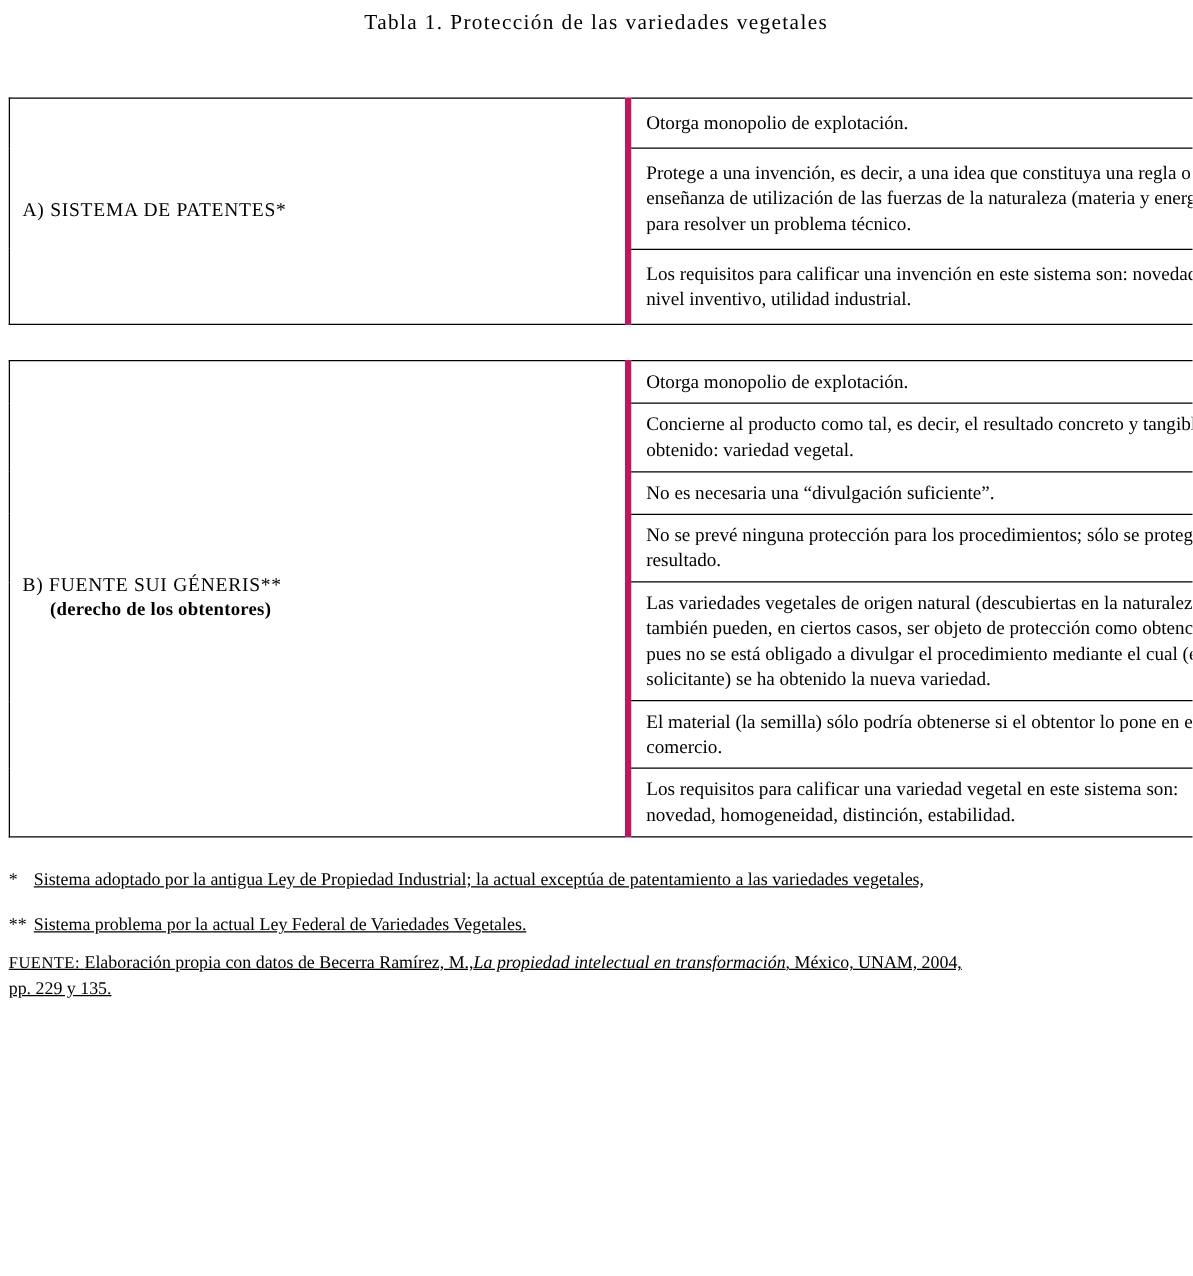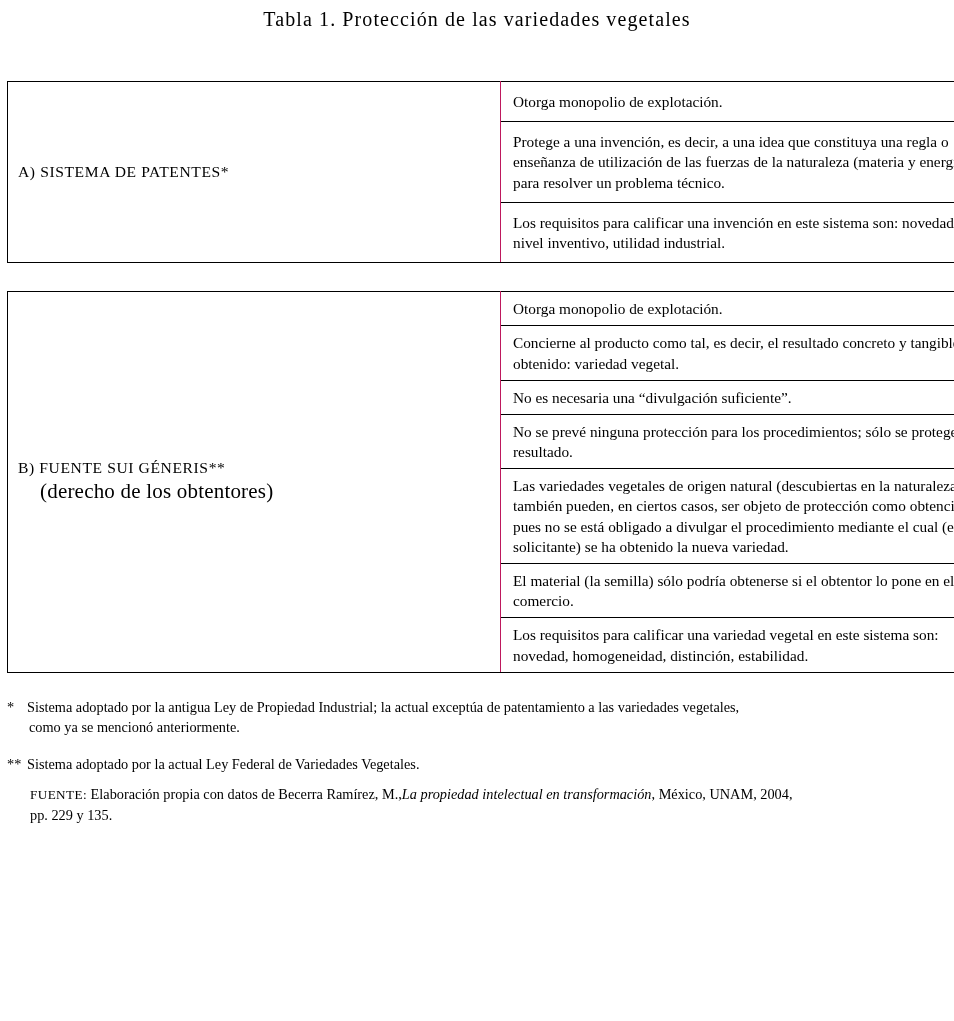--- a/index.html
+++ b/index.html
@@ -17,21 +17,21 @@
   }
   .page {
     width: 954px;
     height: 1021px;
     box-sizing: border-box;
     padding: 0;
     position: relative;
   }
   .table-title {
     text-align: center;
-    font-size: 20px;
+    font-size: 17px;
     letter-spacing: 1.1px;
     margin-top: 8px;
     margin-bottom: 1px;
     font-weight: normal;
     font-family: "Liberation Serif", serif;
   }
 
   .tbl {
     border-collapse: collapse;
     table-layout: fixed;
@@ -42,71 +42,72 @@
   .tbl td {
     border: 1px solid #000;
     vertical-align: top;
     padding: 10px 12px 9px 12px;
     font-size: 15.3px;
     line-height: 1.32;
     font-family: "Liberation Serif", serif;
   }
   .tbl td.label-cell {
     vertical-align: middle;
-    border-right: 1px solid #be185d;
+    border-right: 5px solid #be185d;
     padding-left: 10px;
     font-size: 15.6px;
     letter-spacing: 0.6px;
   }
   .label-main {
     display: block;
     white-space: nowrap;
   }
   .label-sub {
     display: block;
     padding-left: 22px;
     letter-spacing: 0.2px;
-    font-size: 21px;
+    font-size: 15px;
+    font-weight: bold;
   }
   .col-left { width: 470px; }
   .col-right { width: 468px; }
 
   .table-a { margin-top: 50px; }
   .table-b { margin-top: 28px; }
 
   .tbl.table-b td.desc { padding: 7px 12px 6px 12px; }
   .tbl.table-b td.label-cell { padding-top: 0; padding-bottom: 0; }
 
   .notes {
     margin-top: 24px;
     margin-left: 7px;
     width: 940px;
     font-size: 14.3px;
     line-height: 1.45;
     font-family: "Liberation Serif", serif;
+    text-decoration: underline;
   }
   .note {
     display: block;
     margin-bottom: 9px;
     text-align: justify;
   }
   .note .marker {
     display: inline-block;
     width: 20px;
   }
   .note-indent {
     display: block;
     padding-left: 22px;
   }
   .note-2 { margin-top: 16px; }
   .source {
     display: block;
     margin-top: 2px;
     text-align: justify;
-    margin-left: 23px;
   }
   .small-caps {
     font-size: 13.2px;
     letter-spacing: 0.4px;
   }
   .ital { font-style: italic; }
 </style>
 </head>
 <body>
 
@@ -157,24 +158,23 @@
       </tr>
       <tr>
         <td class="desc col-right">Los requisitos para calificar una variedad vegetal en este sistema son: novedad, homogeneidad, distinción, estabilidad.</td>
       </tr>
     </tbody>
   </table>
 
   <div class="notes">
     <span class="note">
       <span class="marker">*</span><span>Sistema adoptado por la antigua Ley de Propiedad Industrial; la actual exceptúa de patentamiento a las variedades vegetales,</span>
-      <span class="note-indent">como ya se mencionó anteriormente.</span>
     </span>
     <span class="note note-2">
-      <span class="marker">**</span><span>Sistema adoptado por la actual Ley Federal de Variedades Vegetales.</span>
+      <span class="marker">**</span><span>Sistema problema por la actual Ley Federal de Variedades Vegetales.</span>
     </span>
     <span class="source">
       <span class="small-caps">FUENTE:</span>
       <span>Elaboración propia con datos de Becerra Ramírez, M.,</span><span class="ital">La propiedad intelectual en transformación</span><span>, México, UNAM, 2004,</span>
       <span style="display:block;">pp. 229 y 135.</span>
     </span>
   </div>
 
 </div>
 

